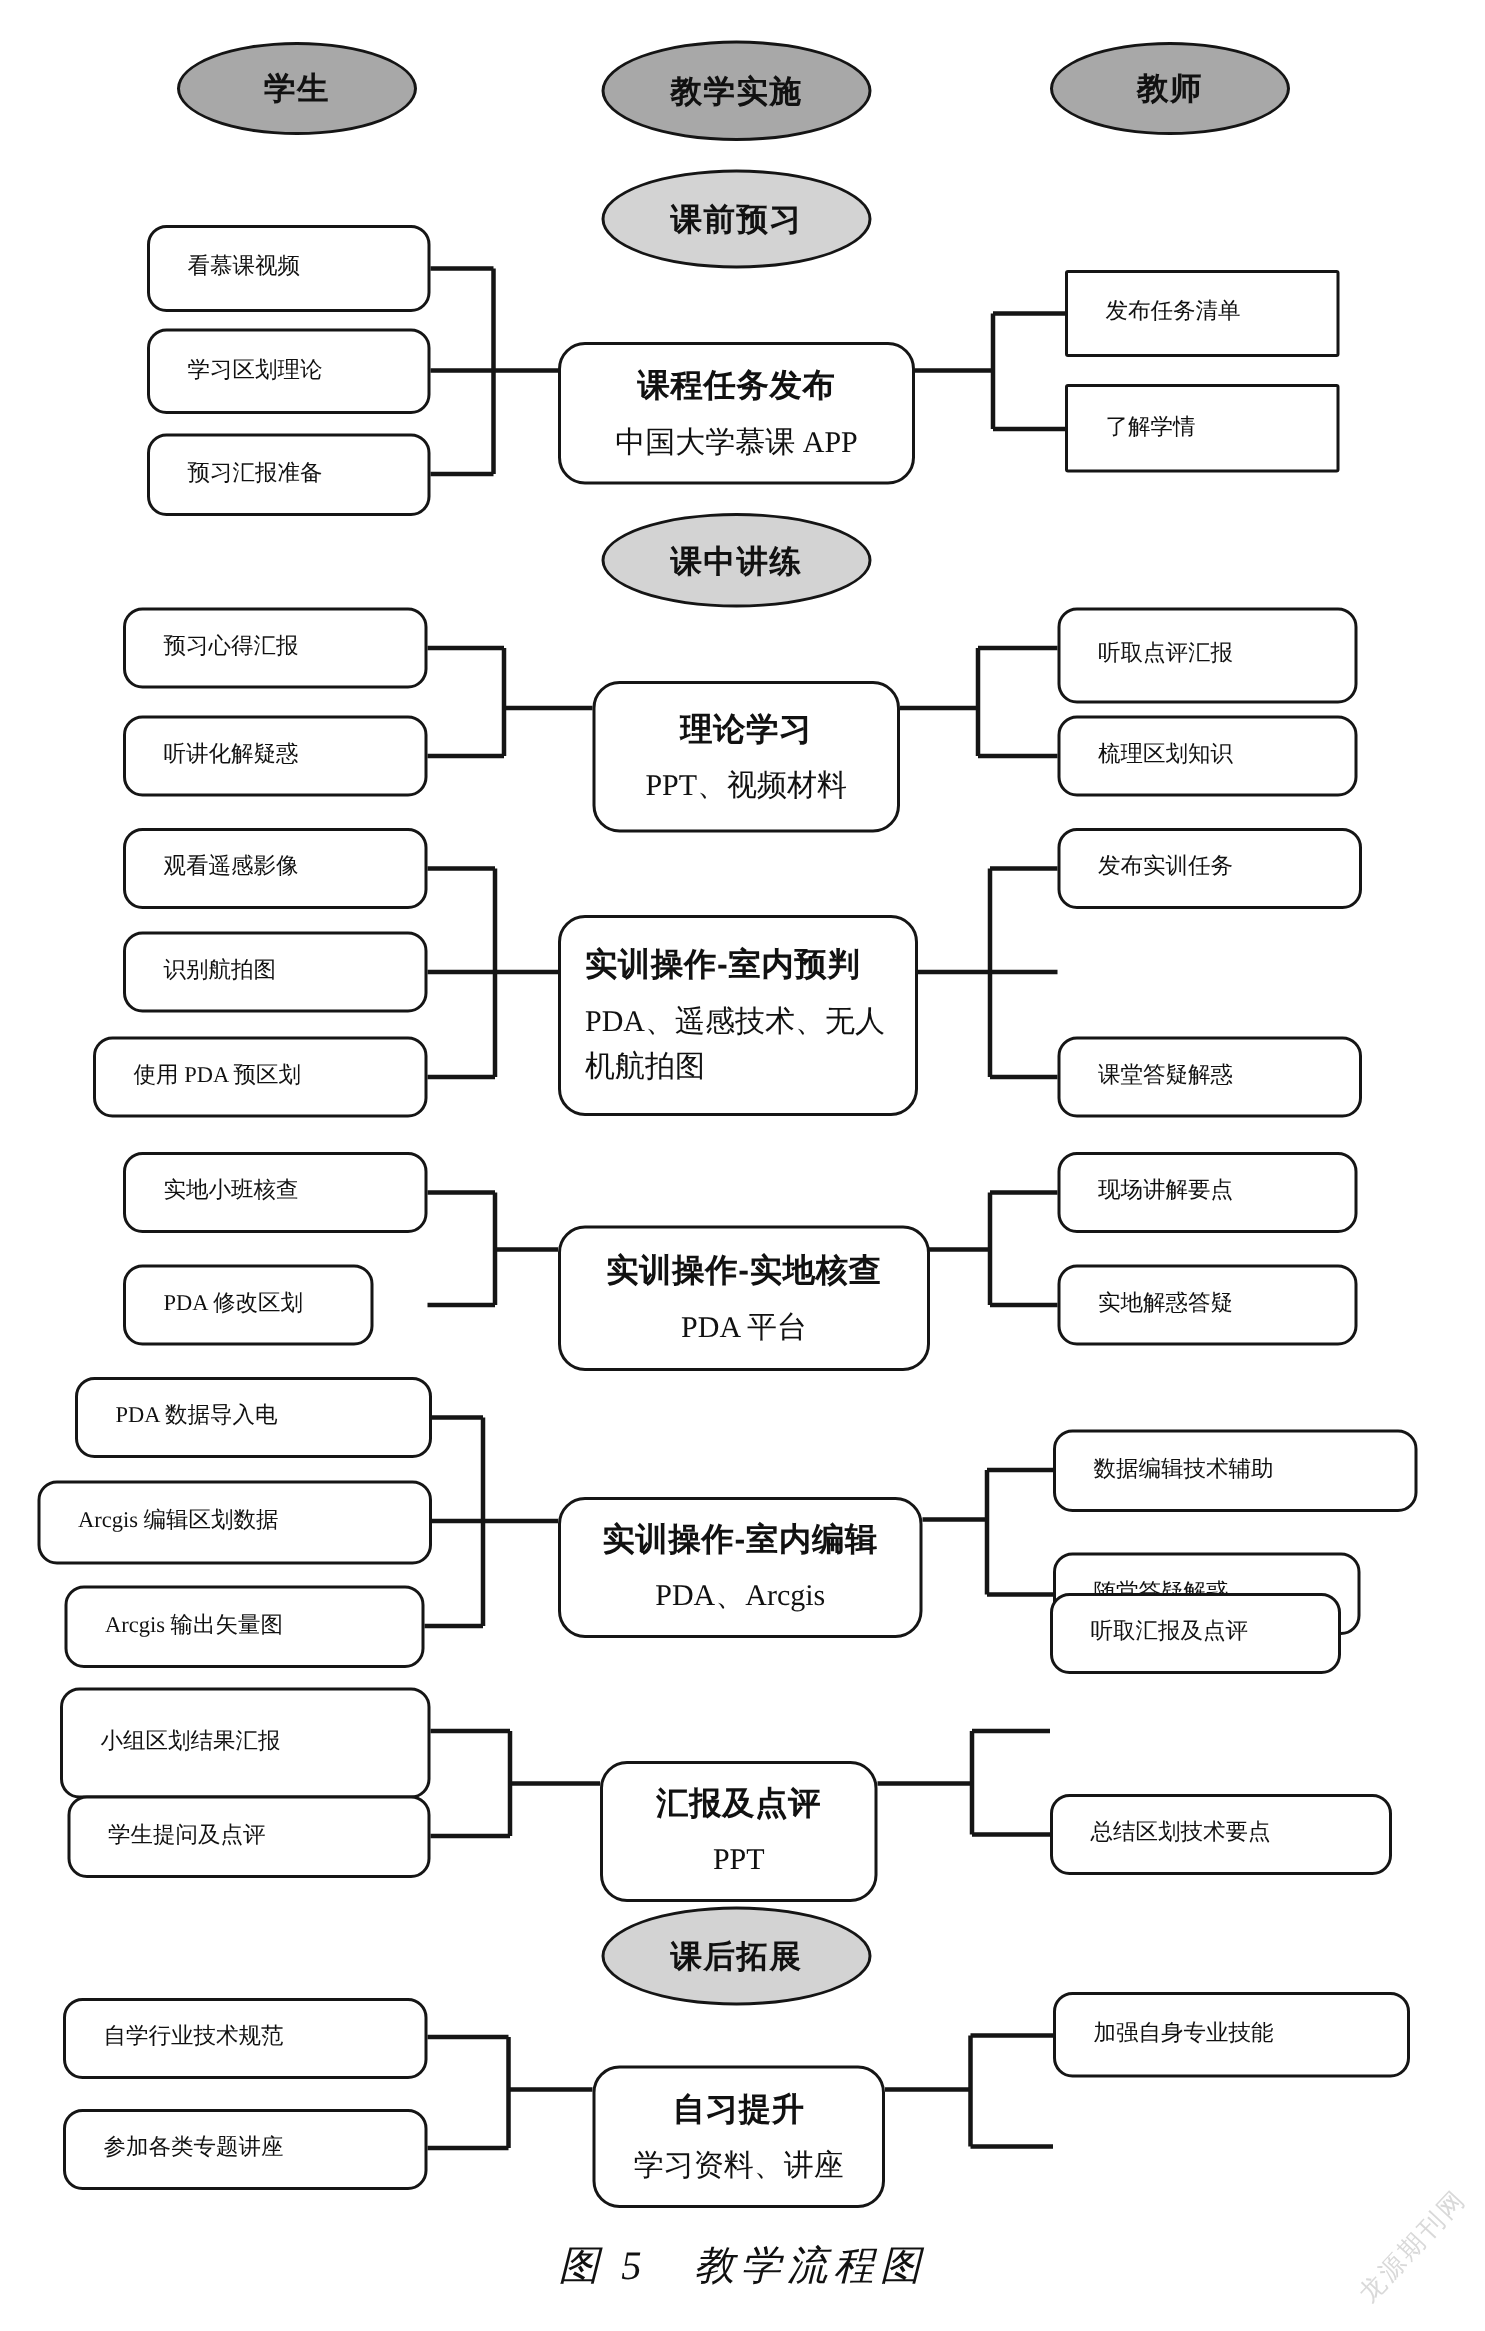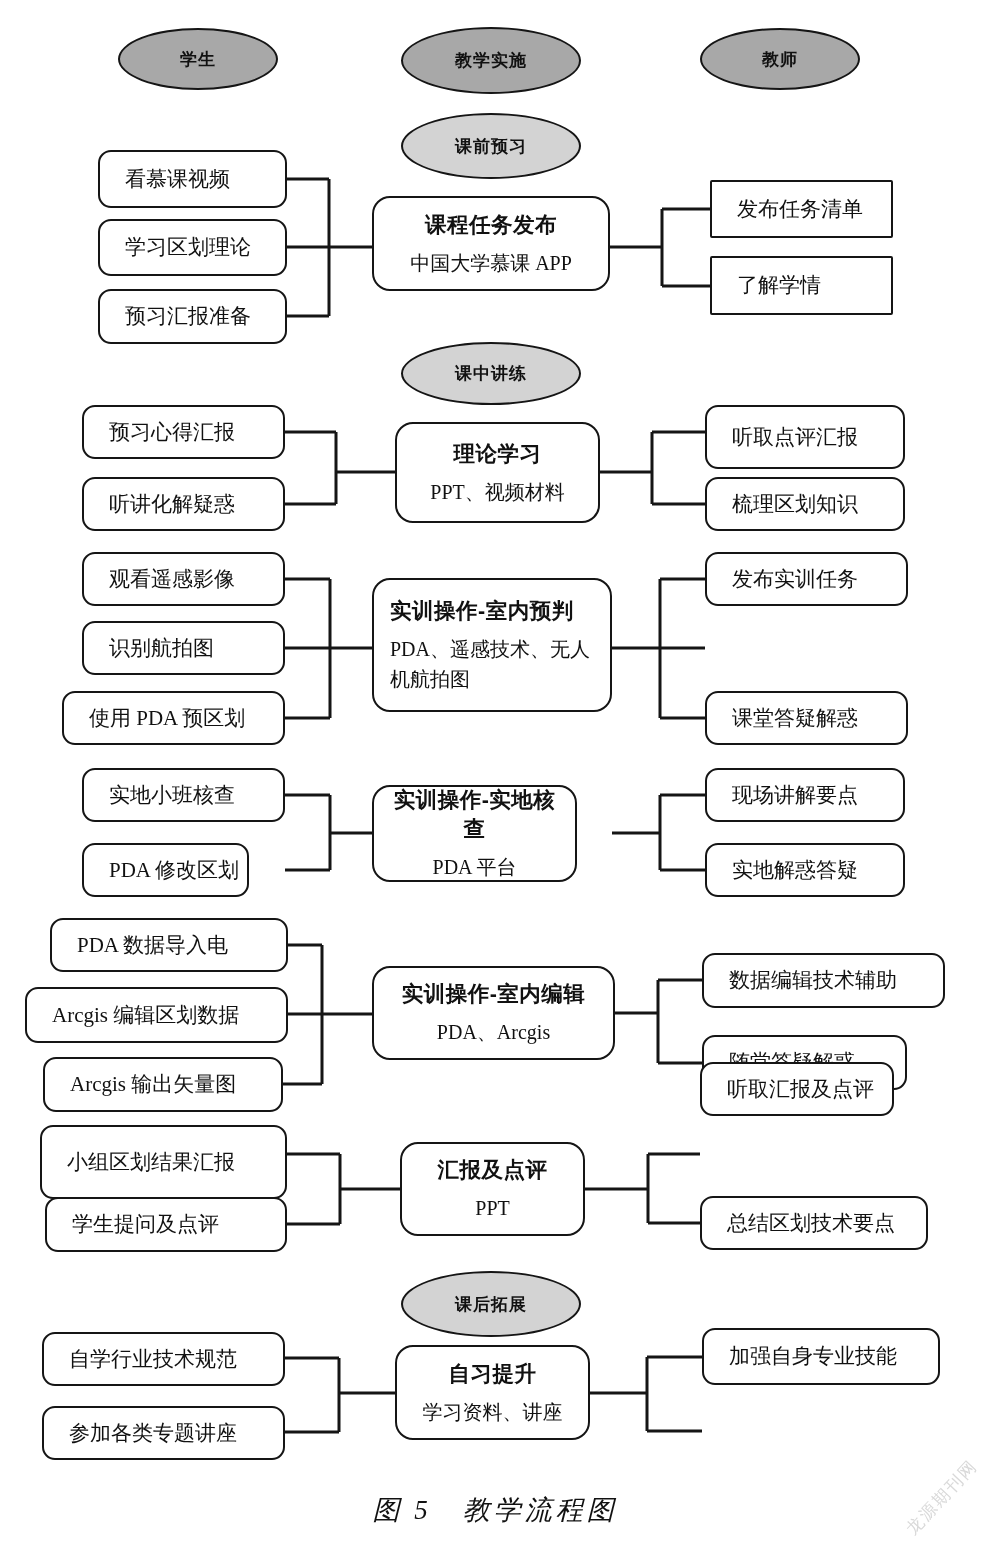--- a/index.html
+++ b/index.html
@@ -7,36 +7,36 @@
     position:relative; width:990px; height:1554px; background:#ffffff;
     font-family:"Liberation Serif","DejaVu Serif",serif; color:#111;
     overflow:hidden;
   }
   svg.wires { position:absolute; left:0; top:0; width:990px; height:1554px; }
 
   .ellipse {
     position:absolute; border:2.5px solid #151515; border-radius:50%;
     display:flex; align-items:center; justify-content:center;
     font-family:Liberation Sans, sans-serif;
-    font-weight:700; font-size:17px; box-sizing:border-box; letter-spacing:1px;
+    font-weight:700; font-size:21px; box-sizing:border-box; letter-spacing:1px;
   }
   .lane  { background:#a8a8a8; }
   .phase { background:#d3d3d3; }
 
   .box {
     position:absolute; border:2.5px solid #151515; border-radius:13px; background:#fff;
-    display:flex; align-items:center; font-size:21px; line-height:1.15;
+    display:flex; align-items:center; font-size:15px; line-height:1.15;
     padding:2px 8px 2px 25px; box-sizing:border-box; white-space:nowrap;
   }
   .box.sharp { border-radius:2px; }
 
   .center-box {
     position:absolute; border:2.5px solid #151515; border-radius:18px; background:#fff;
     display:flex; flex-direction:column; align-items:center; justify-content:center;
-    gap:9px; box-sizing:border-box; text-align:center; padding:6px 10px;
+    gap:9px; box-sizing:border-box; text-align:center; padding:6px 10px;margin-top:32px;
   }
   .center-box .title {
     font-family:"Liberation Sans","DejaVu Sans",sans-serif;
     font-weight:700; font-size:21.5px; letter-spacing:0.5px;
   }
   .center-box .sub { font-size:20px; line-height:1.5; }
   .center-box.wrapleft { align-items:flex-start; text-align:left; padding:6px 12px 6px 16px; }
 
   .caption {
     position:absolute; left:0; top:1492px; width:990px; text-align:center;
@@ -103,21 +103,21 @@
   <div class="box" style="left:62px;top:691px;width:223px;height:54px">使用 PDA 预区划</div>
   <div class="center-box wrapleft" style="left:372px;top:578px;width:240px;height:134px">
     <div class="title">实训操作-室内预判</div>
     <div class="sub" style="white-space:normal">PDA、遥感技术、无人机航拍图</div>
   </div>
   <div class="box" style="left:705px;top:552px;width:203px;height:54px">发布实训任务</div>
   <div class="box" style="left:705px;top:691px;width:203px;height:54px">课堂答疑解惑</div>
 
   <div class="box" style="left:82px;top:768px;width:203px;height:54px">实地小班核查</div>
   <div class="box" style="left:82px;top:843px;width:167px;height:54px">PDA 修改区划</div>
-  <div class="center-box" style="left:372px;top:785px;width:205px;height:97px">
+  <div class="center-box" style="left:372px;top:785px;width:248px;height:97px">
     <div class="title">实训操作-实地核查</div>
     <div class="sub">PDA 平台</div>
   </div>
   <div class="box" style="left:705px;top:768px;width:200px;height:54px">现场讲解要点</div>
   <div class="box" style="left:705px;top:843px;width:200px;height:54px">实地解惑答疑</div>
 
   <div class="box" style="left:50px;top:918px;width:238px;height:54px">PDA 数据导入电</div>
   <div class="box" style="left:25px;top:987px;width:263px;height:56px">Arcgis 编辑区划数据</div>
   <div class="box" style="left:43px;top:1057px;width:240px;height:55px">Arcgis 输出矢量图</div>
   <div class="center-box" style="left:372px;top:966px;width:243px;height:94px">

